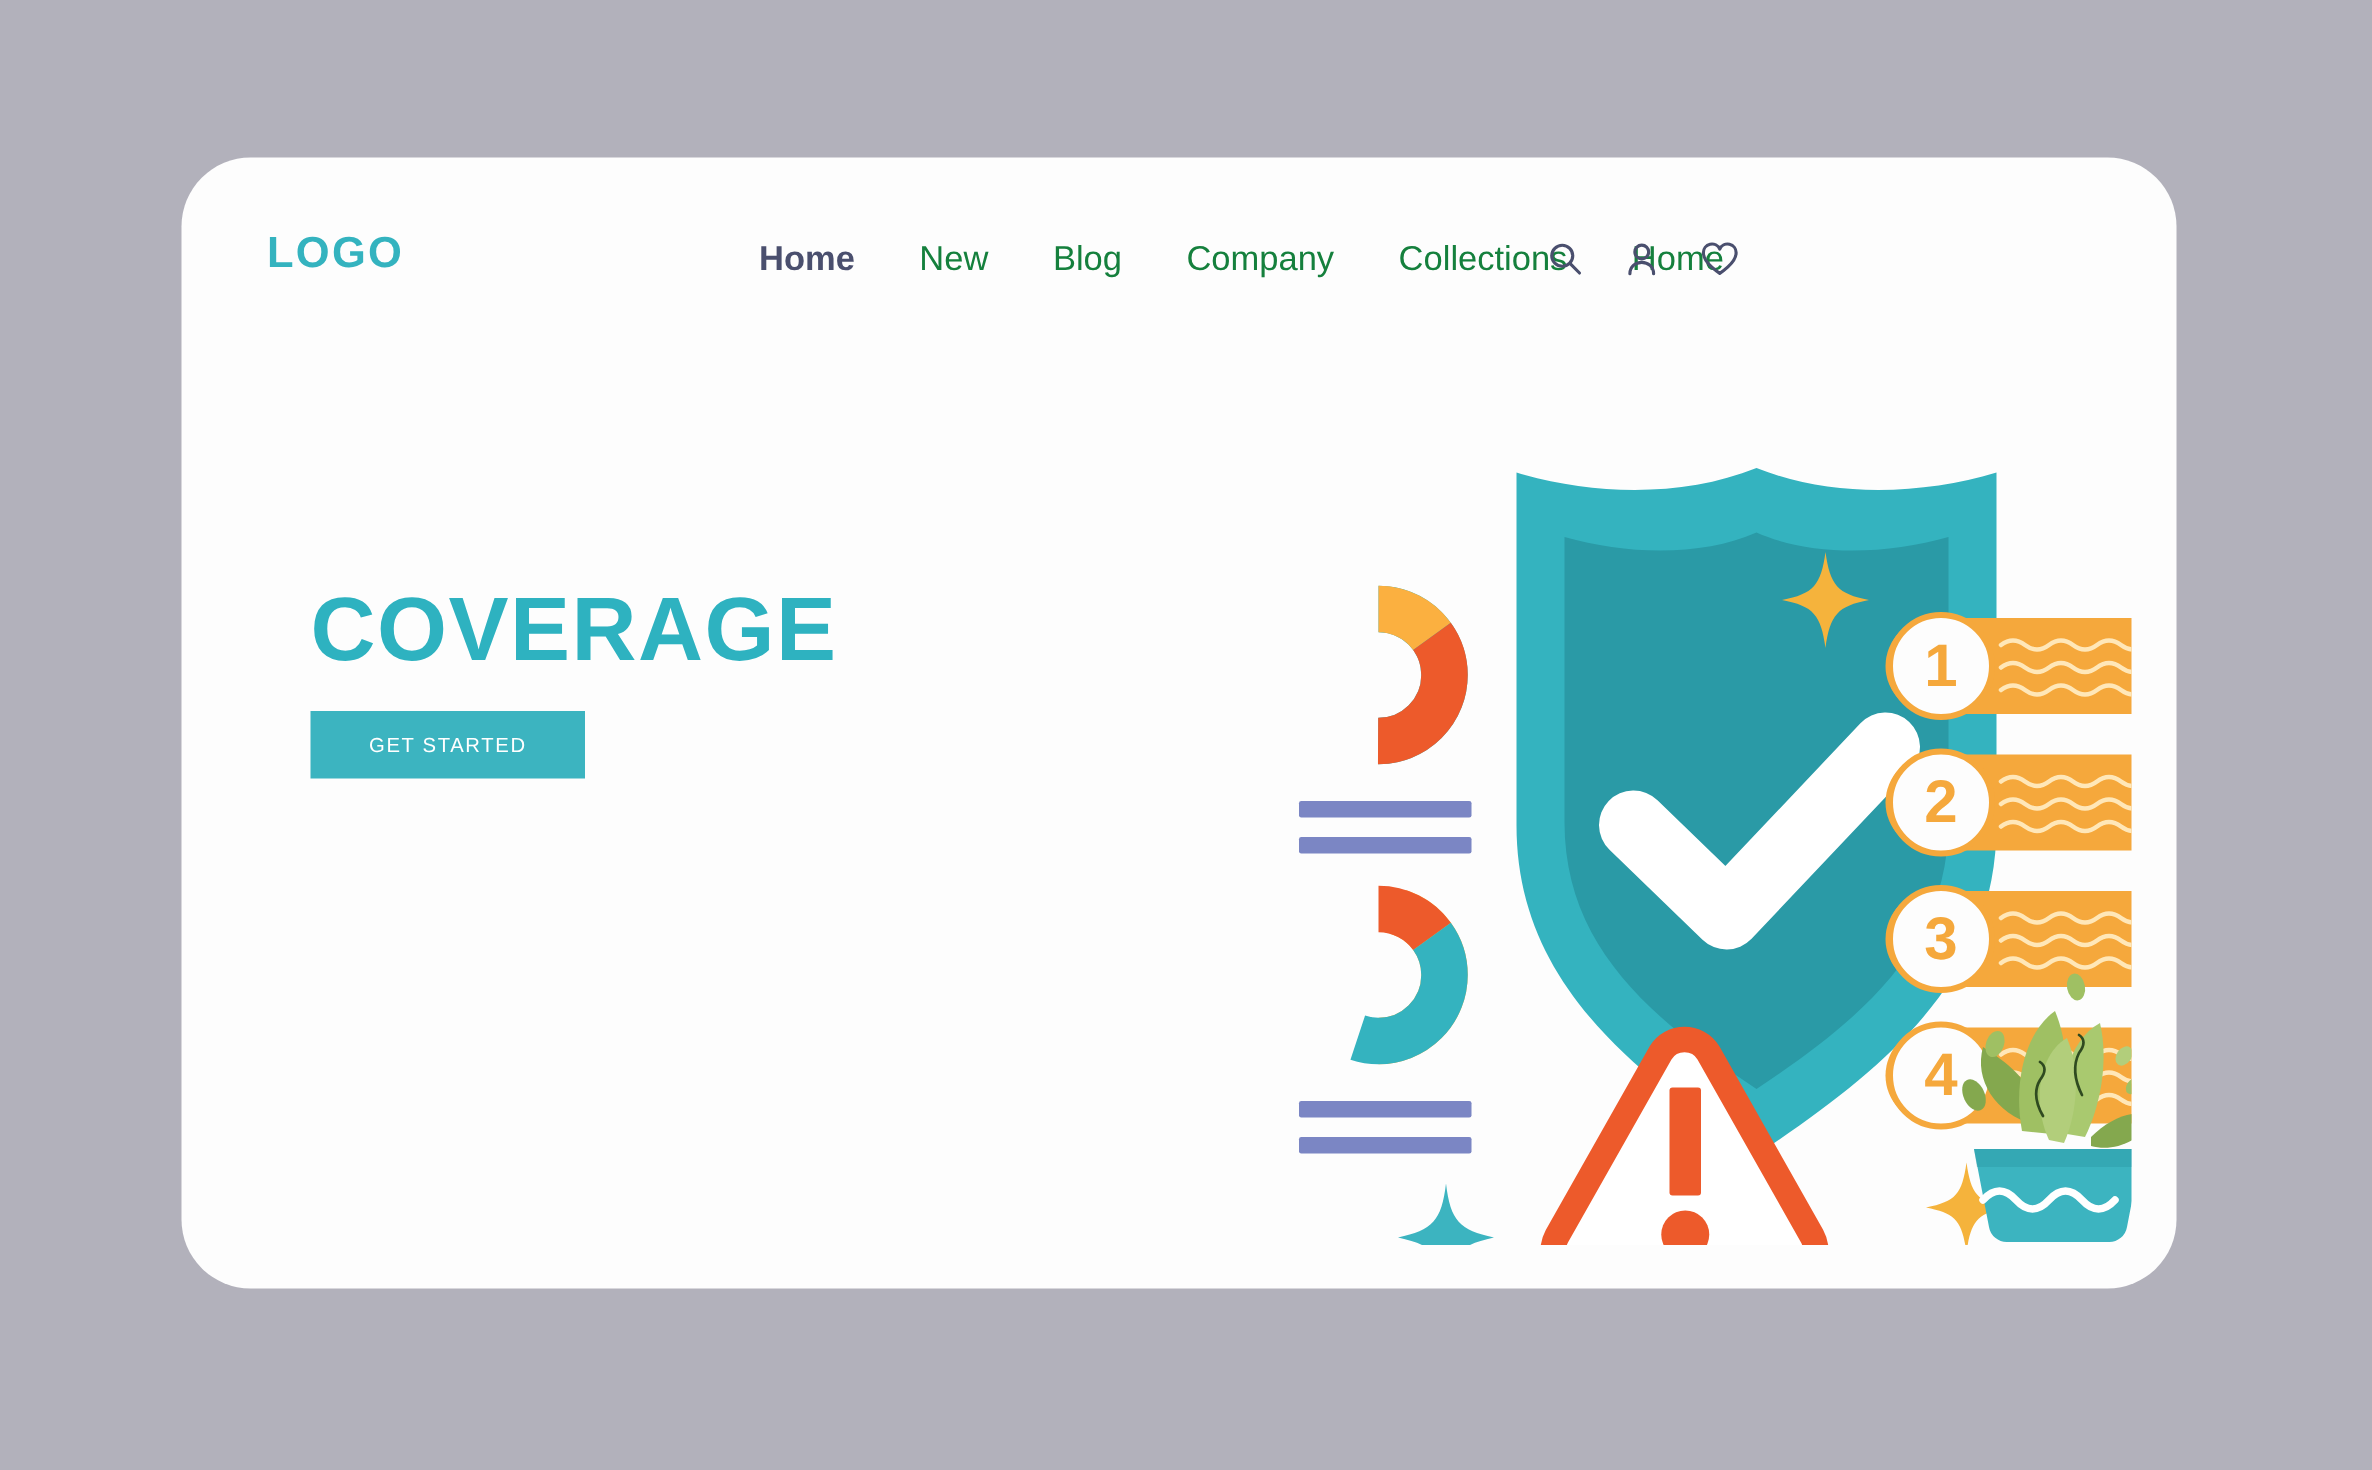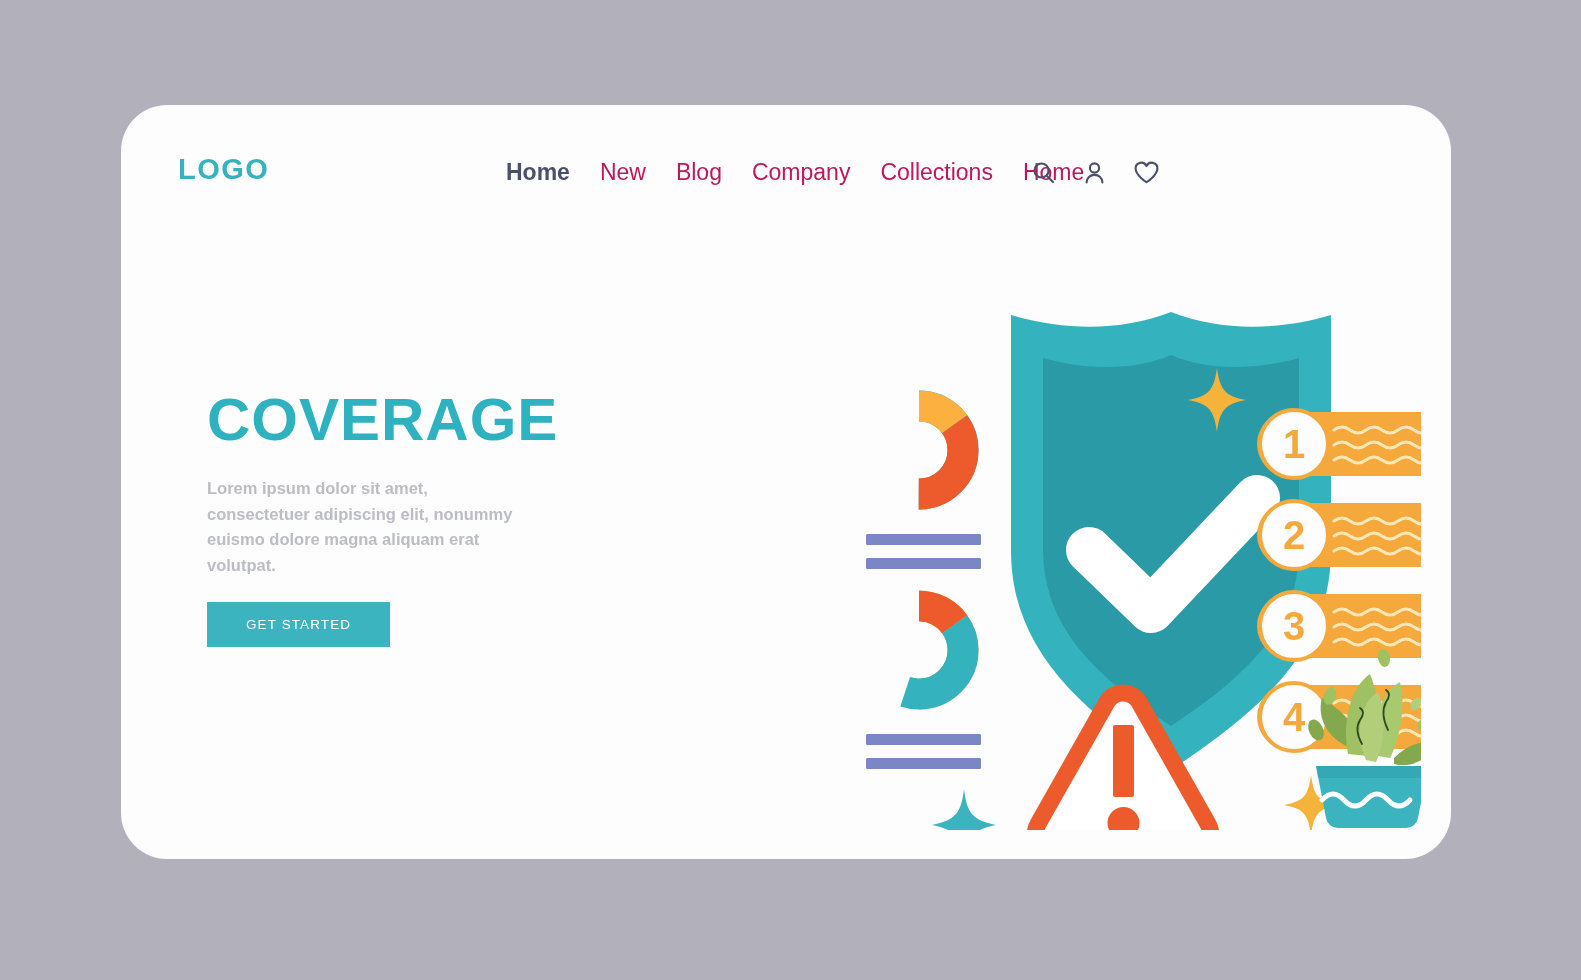--- a/index.html
+++ b/index.html
@@ -49,25 +49,25 @@
     font-weight: bold;
     letter-spacing: 1.5px;
     color: #34b3bf;
   }
   .nav {
     position: absolute;
     left: 385px;
     top: 54px;
     display: flex;
     align-items: center;
-    gap: 30px;
+    gap: 43px;
   }
   .nav-item {
     font-size: 23px;
-    color: #be185d;
+    color: #15803d;
     white-space: nowrap;
     cursor: pointer;
   }
   .nav-item.active {
     color: #4a4f6e;
     font-weight: bold;
   }
   .header-icons {
     position: absolute;
     right: 55px;
@@ -158,21 +158,20 @@
         <span>
           <svg width="27" height="25" viewBox="0 0 27 25" fill="none" stroke="#4a4f6e" stroke-width="2.1" stroke-linejoin="round">
             <path d="M13.5 22.2S2.6 15.4 2.6 8.6A5.7 5.7 0 0 1 13.5 6.1 5.7 5.7 0 0 1 24.4 8.6c0 6.8-10.9 13.6-10.9 13.6z"></path>
           </svg>
         </span>
       </div>
     </div>
 
     <div class="hero-text">
       <h1 class="hero-title">COVERAGE</h1>
-      <p class="hero-body">Lorem ipsum dolor sit amet, consectetuer adipiscing elit, nonummy euismo dolore magna aliquam erat volutpat.</p>
       <button class="cta">GET STARTED</button>
     </div>
 
     <div class="illus">
       <svg width="700" height="580" viewBox="0 0 700 580" xmlns="http://www.w3.org/2000/svg">
 
         <defs>
 
           <path id="badgeBody" d="M0 0 H170 L195 32 L170 64 H0 A10 10 0 0 1 0 0 Z"></path>
         </defs>

